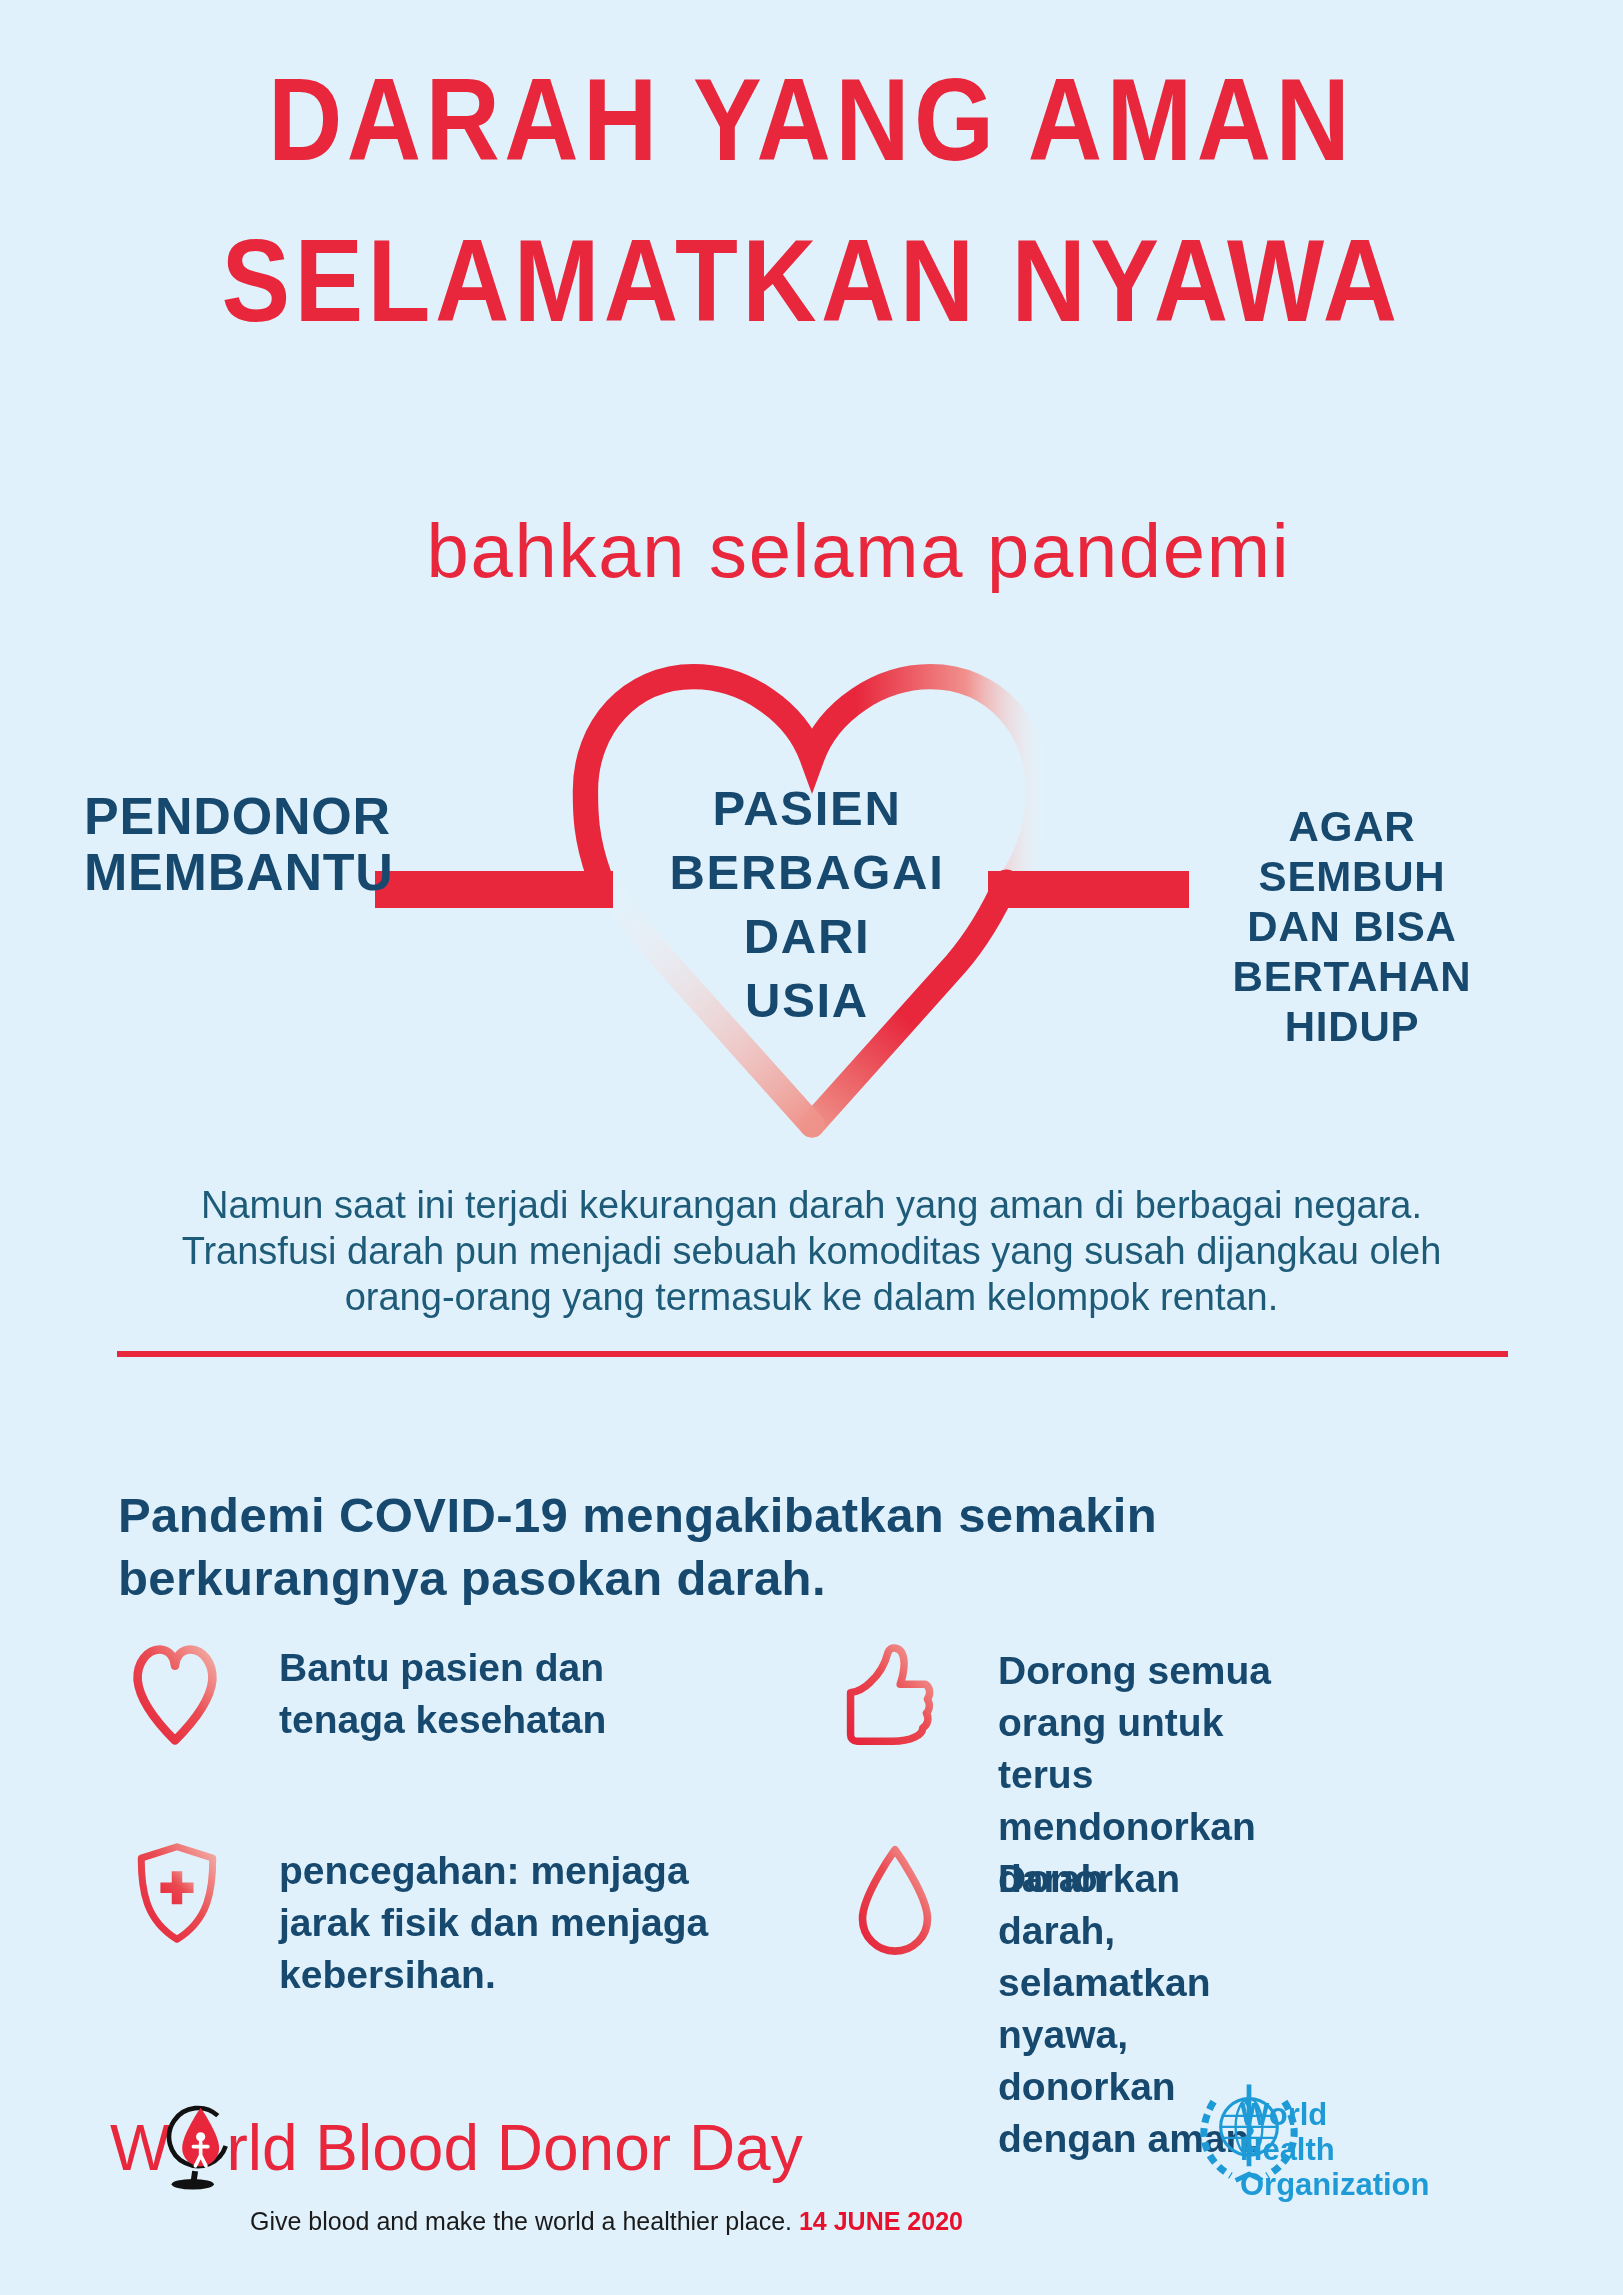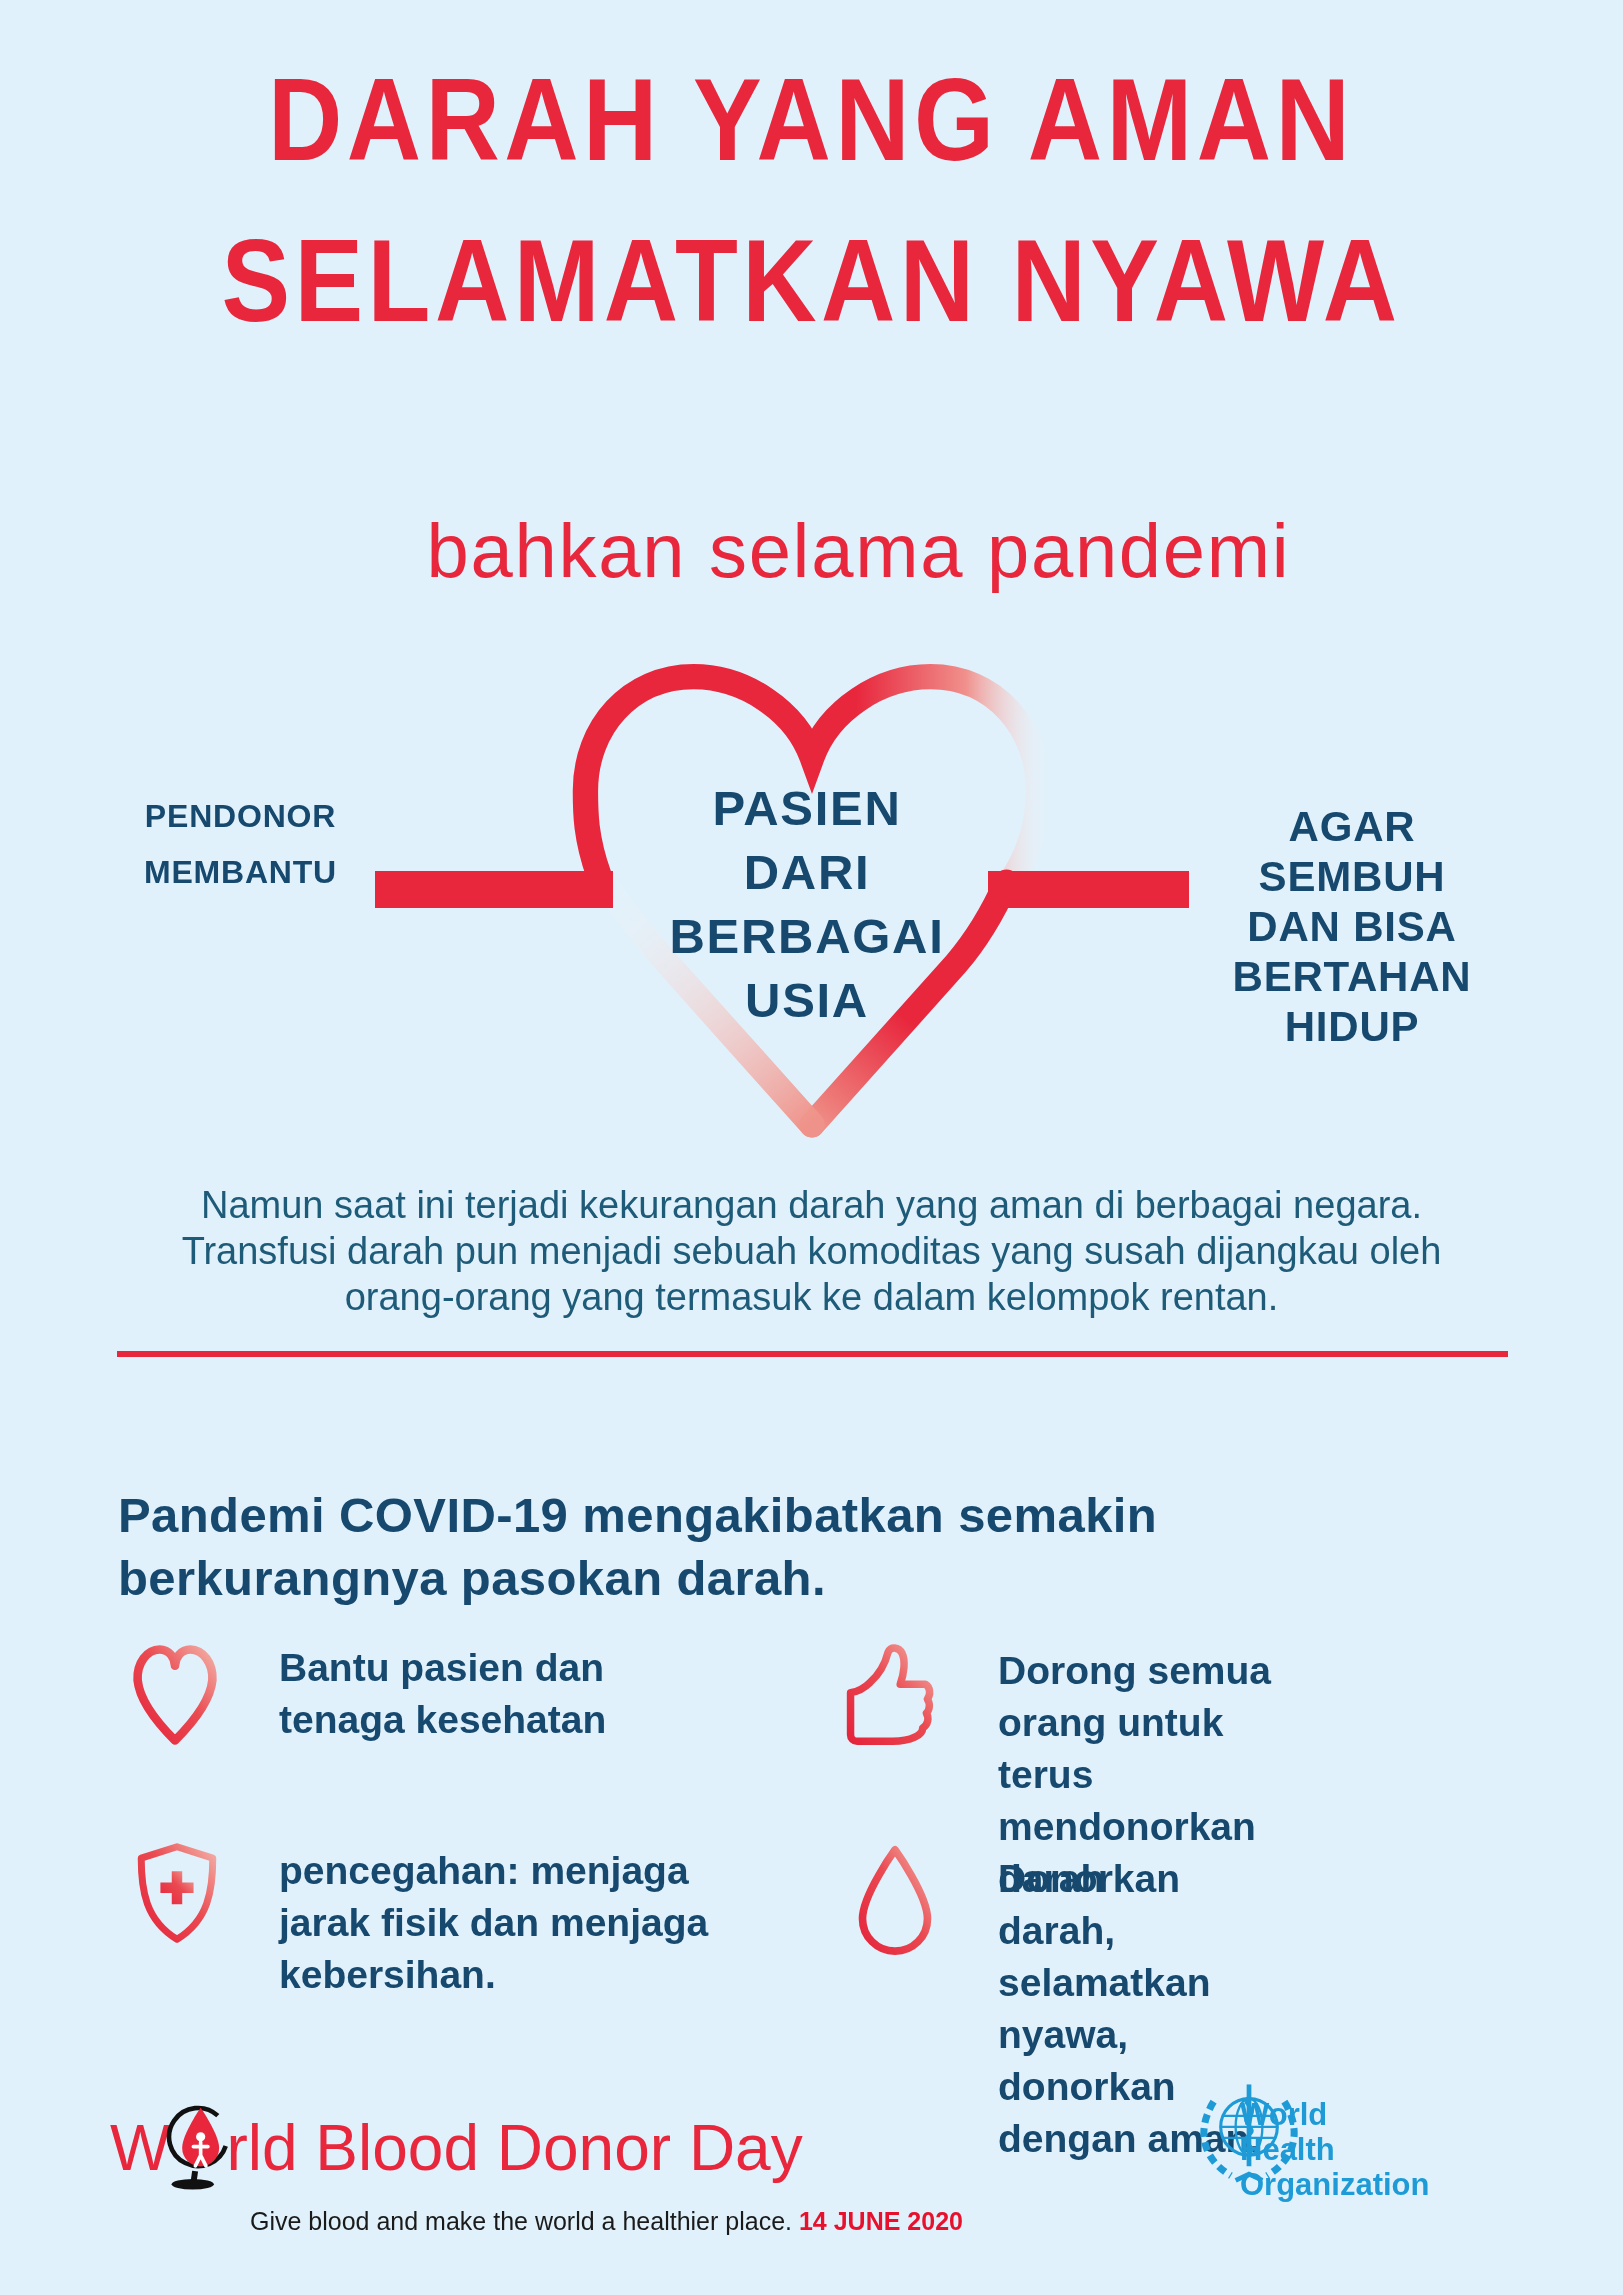--- a/index.html
+++ b/index.html
@@ -11,21 +11,21 @@
   }
   .abs{position:absolute;}
 
   
   .title{left:0;width:1623px;text-align:center;color:#E8273D;font-weight:700;line-height:1;}
   .title .cond{display:inline-block;transform:scaleX(0.88);transform-origin:center;letter-spacing:5px;font-size:117px;}
   .subtitle{left:0;width:1623px;text-align:center;color:#E8273D;font-weight:400;font-size:76px;letter-spacing:1.7px;}
 
   
   .side-label{color:#17496F;font-weight:700;text-align:center;}
-  .left-label{left:101px;top:788px;width:279px;font-size:32px;line-height:56px;letter-spacing:0.8px;}
+  .left-label{left:84px;top:788px;width:279px;font-size:52px;line-height:56px;letter-spacing:0.8px;}
   .right-label{left:1219px;top:802px;width:266px;font-size:42px;line-height:50px;letter-spacing:0.8px;}
   .heart-center{left:638px;top:776px;width:338px;text-align:center;color:#17496F;font-weight:700;font-size:49px;line-height:64px;letter-spacing:1.7px;}
   .bar{background:#E8273D;height:37px;top:871px;}
   .bar-left{left:375px;width:238px;}
   .bar-right{left:988px;width:201px;}
 
   
   .lead{left:135px;top:1182px;width:1353px;text-align:center;color:#1E5B78;font-size:38px;line-height:46px;font-weight:400;}
 
   .divider{left:117px;top:1351px;width:1391px;height:6px;background:#E8273D;}
@@ -82,22 +82,22 @@
   </span>
   <div class="abs bar bar-left"></div>
   <div class="abs bar bar-right"></div>
 
   <div class="abs side-label left-label">
     <div>PENDONOR</div>
     <div>MEMBANTU</div>
   </div>
   <div class="abs heart-center">
     <div>PASIEN</div>
+    <div>BERBAGAI</div>
     <div>DARI</div>
-    <div>BERBAGAI</div>
     <div>USIA</div>
   </div>
   <div class="abs side-label right-label">
     <div>AGAR</div>
     <div>SEMBUH</div>
     <div>DAN BISA</div>
     <div>BERTAHAN</div>
     <div>HIDUP</div>
   </div>
 

